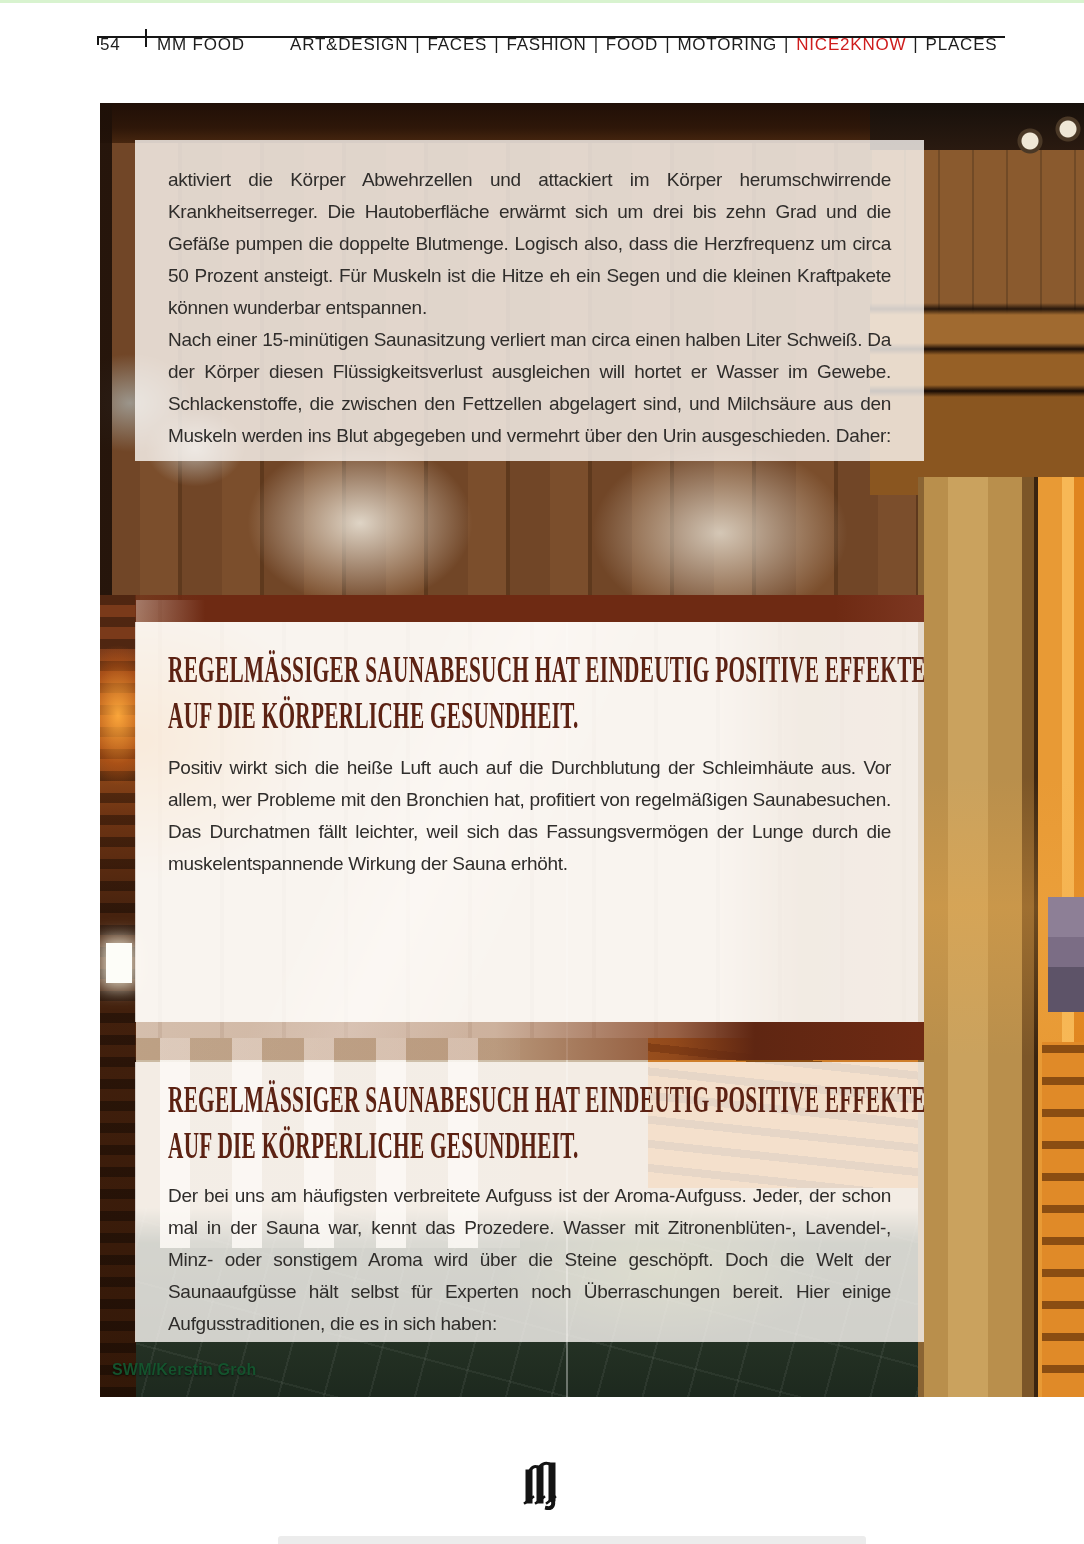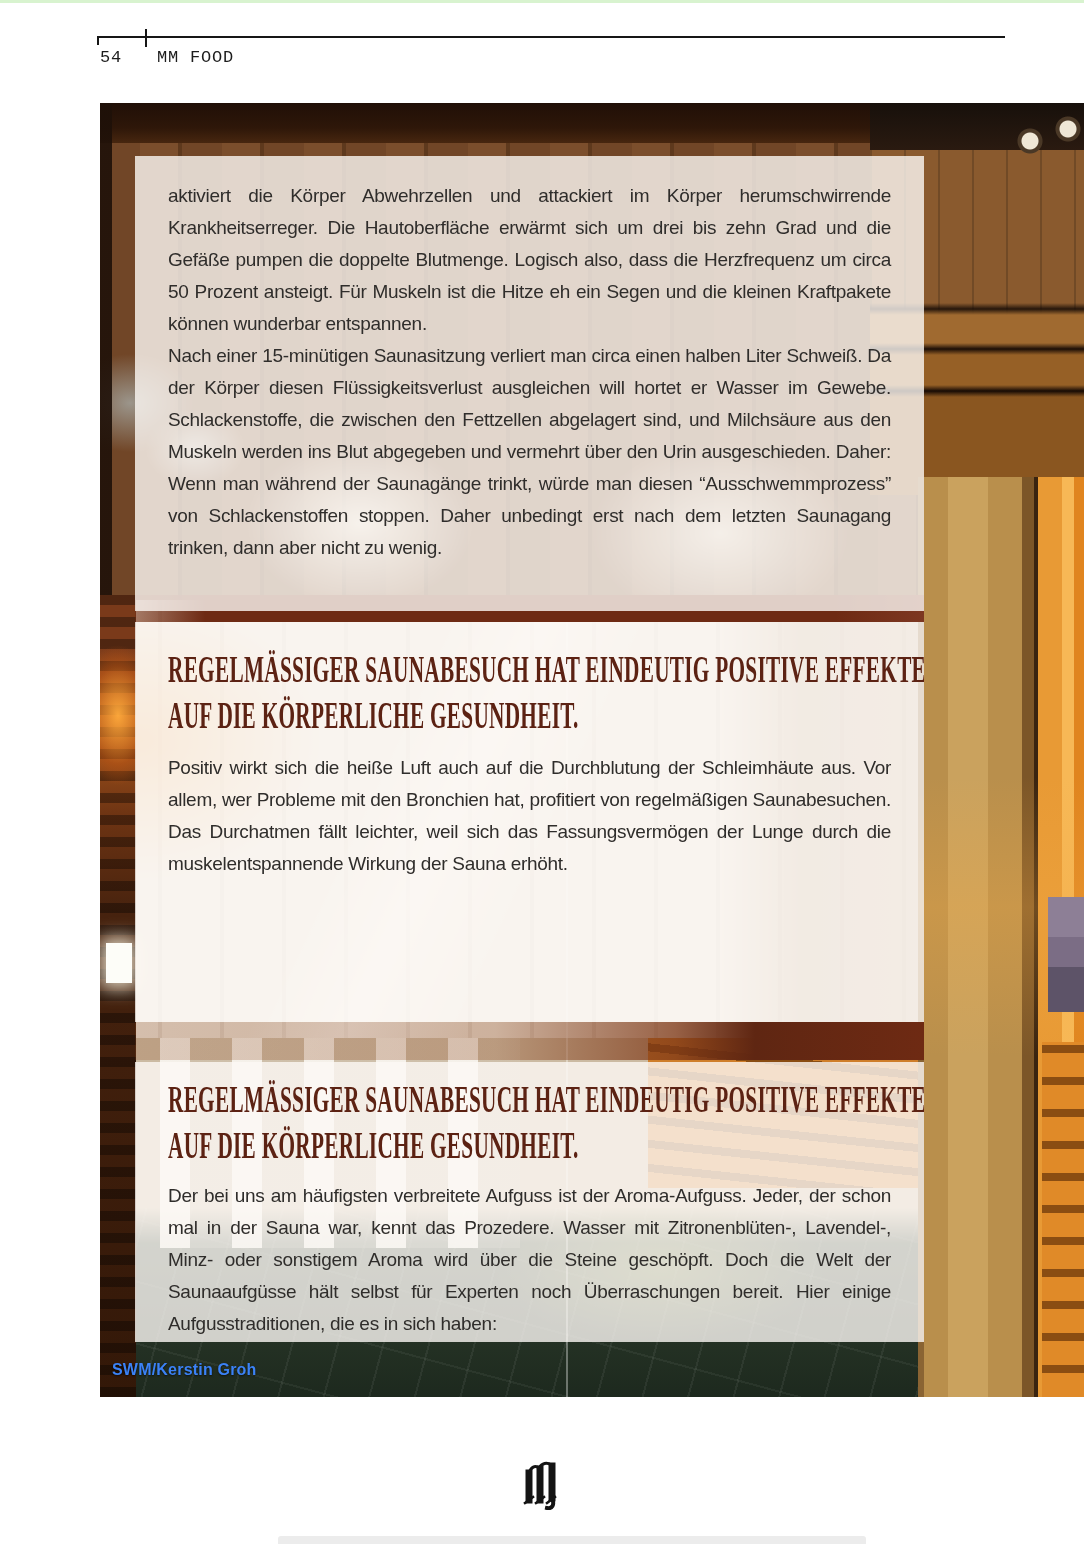--- a/index.html
+++ b/index.html
@@ -8,21 +8,21 @@
     position:relative; width:1084px; height:1544px; background:#ffffff;
     font-family:"Liberation Sans", sans-serif; overflow:hidden;
   }
   
   .topbar { position:absolute; left:0; top:0; width:1084px; height:3px; background:#d8f3cf; }
 
   
   .rule      { position:absolute; left:97px;  top:36px; width:908px; height:2px; background:#161616; }
   .tick-left { position:absolute; left:97px;  top:36px; width:2px;  height:9px;  background:#161616; }
   .tick-mid  { position:absolute; left:145px; top:29px; width:2px;  height:18px; background:#161616; }
-  .hdr-text  { position:absolute; top:48px; font-family:Liberation Mono, monospace; font-size:17px; letter-spacing:0.8px; color:#1d1d1d; white-space:nowrap; }
+  .hdr-text  { position:absolute; top:35px; font-family:Liberation Sans, sans-serif; font-size:17px; letter-spacing:0.8px; color:#1d1d1d; white-space:nowrap; }
   .page-num  { left:100px; }
   .issue     { left:157px; }
   .nav       { left:290px; }
   .nav .sep  { margin:0 7px; color:#1d1d1d; }
   .nav .red  { color:#cf1d1d; }
 
   
   .photo { position:absolute; left:100px; top:103px; width:984px; height:1294px; background:#6f4526; overflow:hidden; z-index:1; }
   .ph-a { position:absolute; left:0; top:0; width:820px; height:497px;
     background:
@@ -81,49 +81,52 @@
 
   
   .divider { position:absolute; left:135px; width:789px; z-index:3; }
   .divider-1 { top:595px; height:27px;
     background:linear-gradient(90deg, rgba(110,42,19,0.55) 0, #6e2a13 70px, #6e2a13 700px, #7d3721 789px); }
   .divider-2 { top:1022px; height:38px;
     background:linear-gradient(90deg, rgba(140,70,28,0.22) 0, rgba(140,70,28,0.3) 360px, rgba(125,55,22,0.75) 540px, #5f2612 620px, #6e2a13 789px); }
 
   
   .textbox { position:absolute; left:135px; width:789px; background:rgba(252,249,245,0.8); z-index:4; overflow:hidden; }
-  .box1 { top:156px;  height:455px; padding:24px 33px 16px; }
+  .box1 { top:140px;  height:321px; padding:24px 33px 16px; }
   .box2 { top:622px;  height:400px; padding:24px 33px 0; }
   .box3 { top:1062px; height:280px; padding:14px 33px 0; }
   .para { font-size:19px; line-height:32px; color:#2f2d2b; text-align:justify; letter-spacing:-0.3px; }
   .headline { margin-bottom:14px; }
   .box3 .headline { margin-bottom:12px; }
   .hl-line { display:block; white-space:nowrap; font-family:"Liberation Serif", serif; font-weight:700;
     font-size:38px; line-height:46px; color:#5c2213; letter-spacing:0.5px;
     transform:scaleX(0.56); transform-origin:0 50%; }
 
   
-  .credit { position:absolute; left:112px; top:1360px; z-index:5; color:#3b82f6;
+  .credit { position:absolute; left:112px; top:1360px; z-index:5; color:#14532d;
     font-weight:700; font-size:16px; line-height:20px; letter-spacing:0.2px;
     text-shadow:0 1px 2px rgba(0,0,0,0.6); }
   .m-logo { position:absolute; left:520px; top:1460px; width:46px; height:50px; }
   .bottom-strip { position:absolute; left:278px; top:1536px; width:588px; height:8px; background:#ececec; border-radius:3px 3px 0 0; }
 </style>
 </head>
 <body>
 
 <div class="page">
 
   <div class="topbar"></div>
 
   <div class="rule"></div>
   <div class="tick-left"></div>
   <div class="tick-mid"></div>
   <div class="hdr-text page-num">54</div>
   <div class="hdr-text issue">MM FOOD</div>
+  <div class="hdr-text nav">
+    <span>ART&amp;DESIGN</span><span class="sep">|</span><span>FACES</span><span class="sep">|</span><span>FASHION</span><span class="sep">|</span><span>FOOD</span><span class="sep">|</span><span>MOTORING</span><span class="sep">|</span><span class="red">NICE2KNOW</span><span class="sep">|</span><span>PLACES</span>
+  </div>
 
   <div class="photo">
     <div class="ph-a"></div>
     <div class="ph-d"></div>
     <div class="ph-e">
       <div class="ph-e-bench"></div>
       <div class="ph-e-pillars"></div>
     </div>
     <div class="ph-left-strip"></div>
     <div class="ph-lamp"></div>

